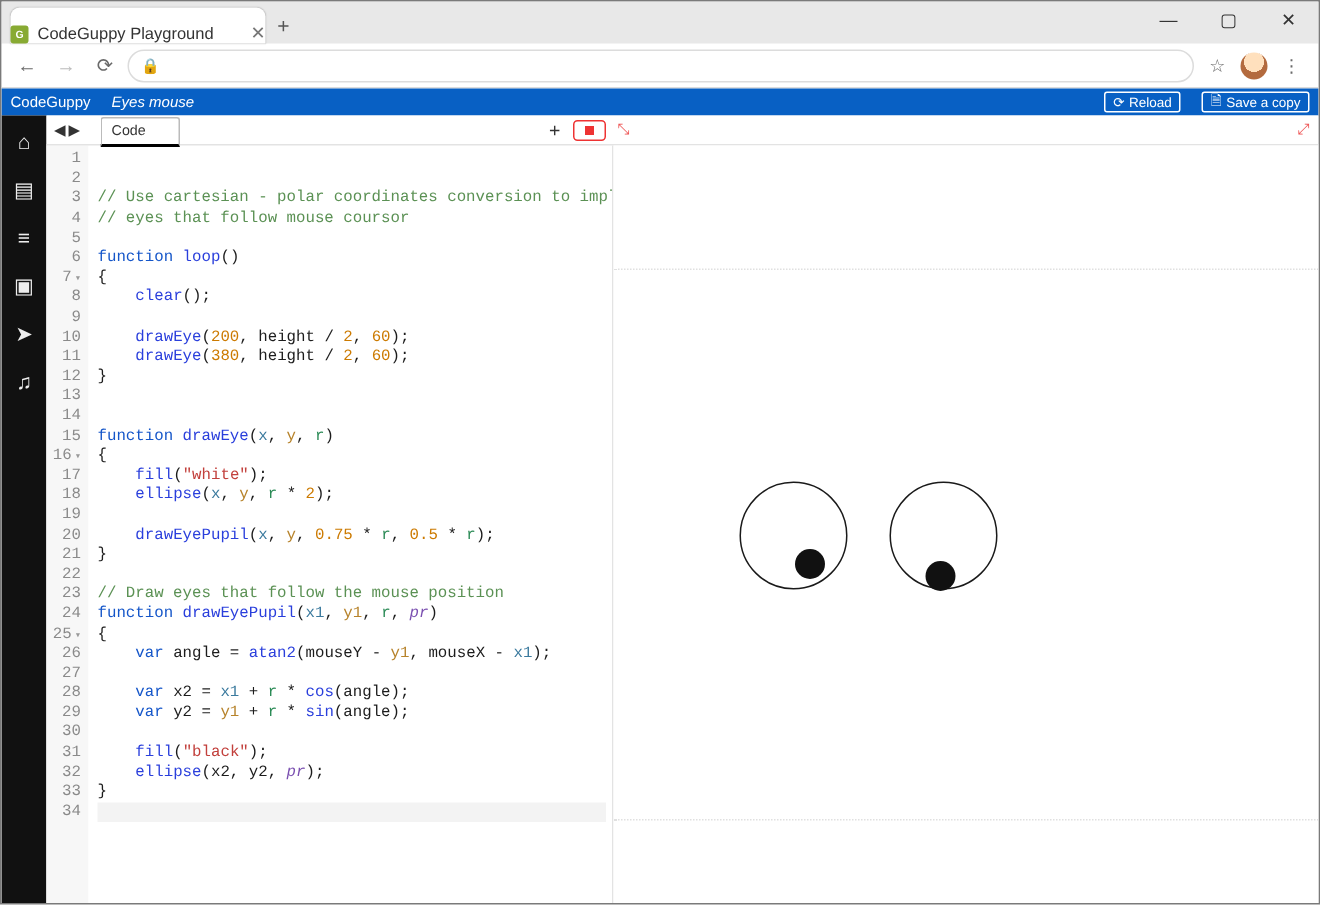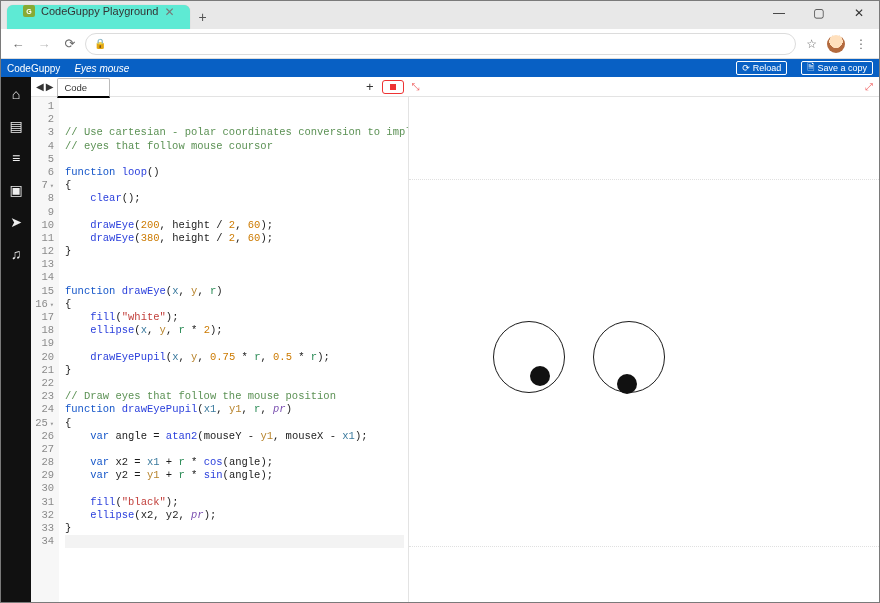--- a/index.html
+++ b/index.html
@@ -2,21 +2,21 @@
 <html><head>
 <meta charset="utf-8">
 <style>
   * { margin: 0; padding: 0; box-sizing: border-box; }
   body { font-family: "Segoe UI", Arial, sans-serif; font-size: 12px; background: #fff; width: 880px; height: 603px; overflow: hidden; position: relative; border: 1px solid #7a7a7a; }
   
   
   .titlebar { height: 28px; background: #e8e8e8; display: flex; align-items: flex-end; position: relative; }
   .win-controls { position: absolute; right: 0; top: 0; display: flex; }
   .win-btn { width: 40px; height: 24px; display: flex; align-items: center; justify-content: center; color: #333; font-size: 12px; }
-  .tab { height: 24px; margin-left: 6px; background: #5eead4; border-radius: 6px 6px 0 0; display: flex; align-items: flex-start; padding: 0 16px; gap: 6px; min-width: 170px; font-size: 11px; color: #333; box-shadow: 0 0 1px rgba(0,0,0,.2);}
+  .tab { height: 24px; margin-left: 6px; background: #ffffff; border-radius: 6px 6px 0 0; display: flex; align-items: flex-end; padding: 0 0; gap: 6px; min-width: 170px; font-size: 11px; color: #333; box-shadow: 0 0 1px rgba(0,0,0,.2);}
   .tab .favicon { width:12px; height:12px; background:#8a3; border-radius:2px; display:flex; align-items:center; justify-content:center; color:#fff; font-size:7px; font-weight:bold;}
   .tab .tab-close { margin-left:auto; color:#777; font-size:12px;}
   .newtab { width:24px; height:24px; display:flex; align-items:center; justify-content:center; color:#555; font-size:14px;}
   
   .addrbar { height: 30px; background:#fff; border-bottom:1px solid #dcdcdc; display:flex; align-items:center; padding:0 6px; gap:4px; }
   .nav-btn { width:22px; height:22px; display:flex; align-items:center; justify-content:center; color:#6a6a6a; border-radius:50%; font-size:13px;}
   .nav-btn.disabled { color:#bcbcbc; }
   .addr-field { flex:1; height:22px; border:1px solid #dcdcdc; border-radius:11px; display:flex; align-items:center; padding:0 8px; gap:6px; color:#333; font-size:11px; }
   .addr-field .lock { color:#6a6a6a; font-size:10px;}
   .addr-url .host { color:#202020; }
@@ -31,21 +31,21 @@
   
   
   .shell { display:flex; height: calc(603px - 28px - 30px - 18px - 2px); }
   .leftrail { width:30px; background:#111; display:flex; flex-direction:column; align-items:center; padding-top:8px; gap:14px; color:#eee; }
   .leftrail .ic { width:18px; height:18px; display:flex; align-items:center; justify-content:center; font-size:14px;}
   
   .workarea { flex:1; display:flex; flex-direction:column; background:#fff;}
   .toolbar { height:20px; border-bottom:1px solid #e3e3e3; display:flex; align-items:center; padding:0 4px; gap:4px; position:relative;}
   .tb-arrows { display:flex; gap:0; color:#333; font-size:10px;}
   .tb-arrows span { padding:0 1px;}
-  .code-tab { height:20px; border:1px solid #bbb; border-bottom:2px solid #000; border-radius:2px 2px 0 0; padding:0 22px 0 6px; font-size:9.5px; color:#333; display:flex; align-items:center; margin-left:3px; background:#fff; position:relative; top:1px;}
+  .code-tab { height:20px; border:1px solid #bbb; border-bottom:2px solid #000; border-radius:2px 2px 0 0; padding:0 22px 0 6px; font-size:9.5px; color:#333; display:flex; align-items:center; margin-left:13px; background:#fff; position:relative; top:1px;}
   .plus { font-size:13px; color:#333;}
   .stop-btn { width:22px; height:14px; border:1px solid #e33; border-radius:3px; display:flex; align-items:center; justify-content:center; }
   .stop-btn .sq { width:6px; height:6px; background:#e33; }
   .shrink-ic, .expand-ic { font-size:10px; color:#e55;}
   .expand-ic.far { color:#e55; margin-left:auto; position:absolute; right:6px;}
   .tb-left-group { display:flex; align-items:center; }
   .tb-run-group { position:absolute; left:335px; display:flex; align-items:center; gap:8px;}
   
   .split { flex:1; display:flex; }
   .editor { width:378px; border-right:1px solid #e3e3e3; display:flex; font-family: Consolas, 'Courier New', monospace; font-size:10.5px; line-height:13.2px; }

